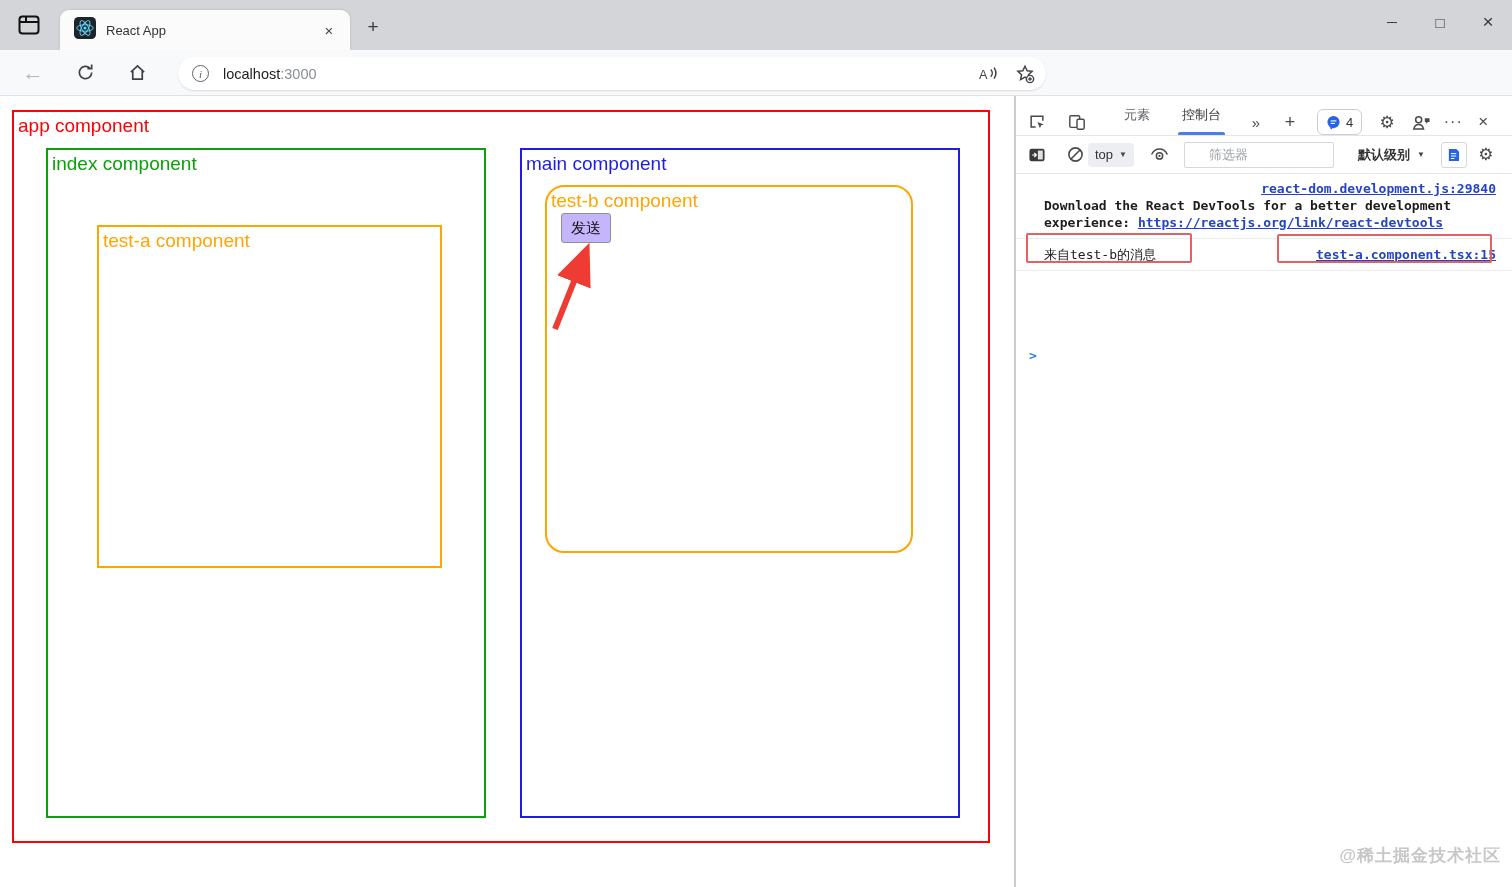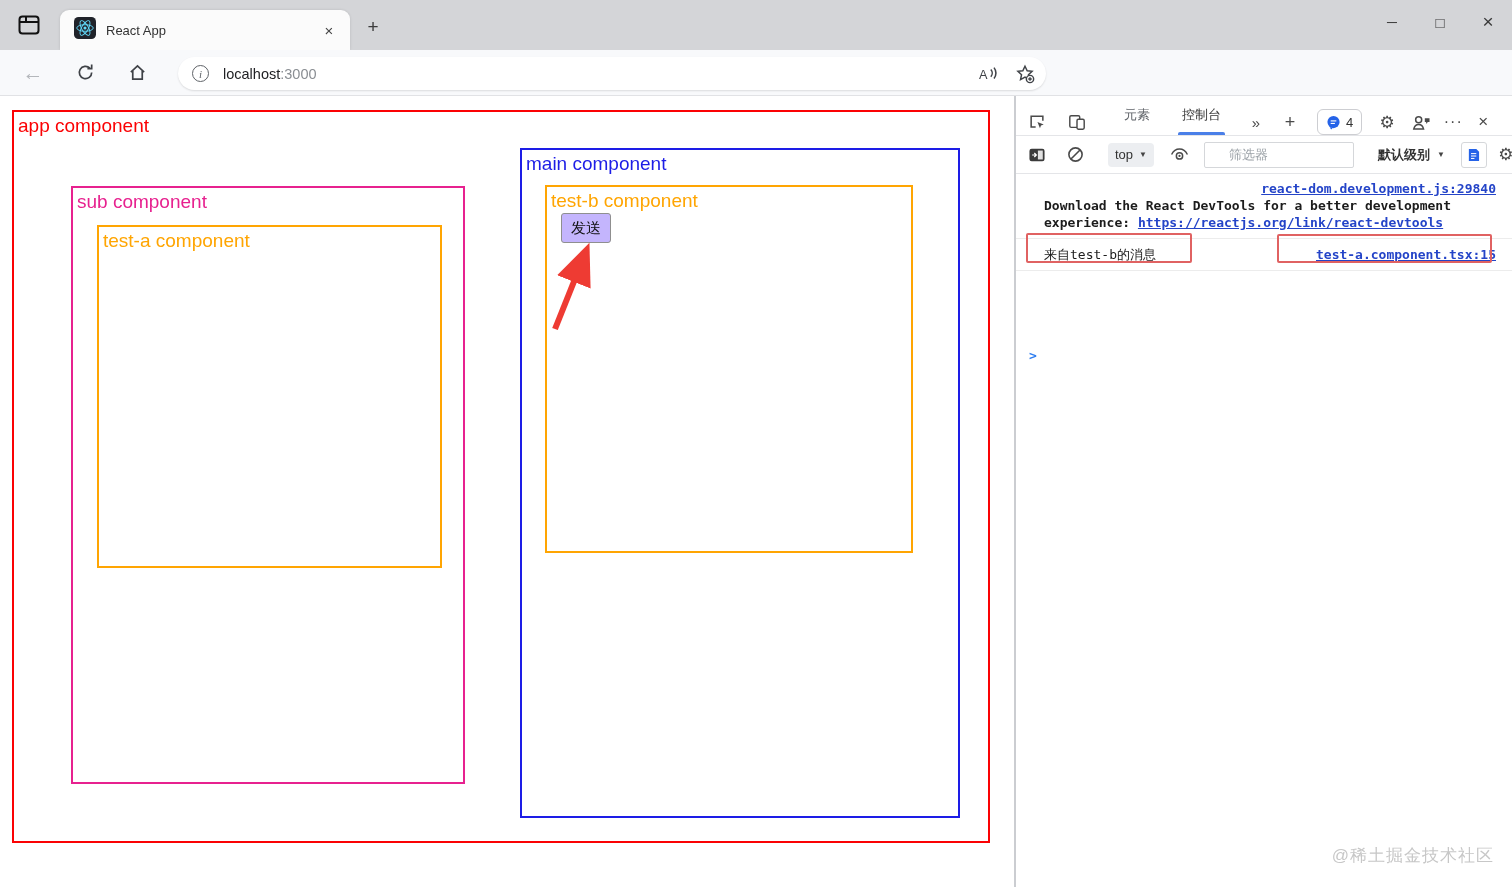--- a/index.html
+++ b/index.html
@@ -67,21 +67,21 @@
   .src-line { text-align:right; }
   .c-link { color:#2444c8; text-decoration:underline; }
   .c-entry2 { position:relative; height:32px; border-bottom:1px solid #ececec; line-height:32px; padding:0 16px 0 28px; color:#1c1c1c; }
   .c-entry2 .src { float:right; font-weight:bold; }
   .prompt { position:absolute; left:13px; top:252px; color:#2e7df0; font-weight:bold; font-size:13px; font-family:"DejaVu Sans Mono",monospace; }
 
   .annotation { position:absolute; border:2px solid; border-radius:2px; pointer-events:none; }
   .ann-left { left:10px; top:137px; width:166px; height:30px; }
   .ann-right { left:261px; top:138px; width:215px; height:29px; }
 
-  .watermark { position:absolute; right:18px; bottom:20px; font-size:17px; color:#c7c7c7; letter-spacing:1px; }
+  .watermark { position:absolute; right:11px; bottom:20px; font-size:17px; color:#c7c7c7; letter-spacing:1px;font-weight:bold; }
 </style>
 </head>
 <body>
 
 <div class="window">
 
   <div class="titlebar">
     <div class="workspaces-btn">
       <svg width="22" height="20" viewBox="0 0 22 20" fill="none" stroke="#111" stroke-width="2">
           <rect x="1.5" y="1.5" width="19" height="17" rx="3"></rect>
@@ -189,30 +189,30 @@
       <span class="avatar"></span>
       <span class="b-icon dots">···</span>
       <span class="bing-btn">b</span>
     </div>
   </div>
 
   <div class="page">
     <div class="comp-box" style="left: 12px; top: 14px; width: 978px; height: 733px; border-color: rgb(251, 2, 4); color: rgb(251, 2, 4);">
       <span class="comp-label">app component</span>
     </div>
-    <div class="comp-box" style="left: 71px; top: 90px; width: 394px; height: 598px; border-color: rgb(231, 33, 143); color: rgb(231, 33, 143);">
-      <span class="comp-label">sub component</span>
+    <div class="comp-box" style="left: 46px; top: 52px; width: 440px; height: 670px; border-color: rgb(12, 160, 12); color: rgb(12, 160, 12);">
+      <span class="comp-label">index component</span>
     </div>
     <div class="comp-box" style="left: 97px; top: 129px; width: 345px; height: 343px; border-color: rgb(255, 165, 2); color: rgb(255, 165, 2);">
       <span class="comp-label">test-a component</span>
     </div>
     <div class="comp-box" style="left: 520px; top: 52px; width: 440px; height: 670px; border-color: rgb(29, 29, 230); color: rgb(29, 29, 230);">
       <span class="comp-label">main component</span>
     </div>
-    <div class="comp-box" style="left: 545px; top: 89px; width: 368px; height: 368px; border-color: rgb(255, 165, 2); color: rgb(255, 165, 2);">
+    <div class="comp-box" style="left: 545px; top: 89px; width: 368px; height: 368px; border-color: rgb(255, 165, 2); color: rgb(255, 165, 2); border-radius: 19px;">
       <span class="comp-label">test-b component</span>
     </div>
     <button class="send-btn">发送</button>
     <svg class="arrow-svg" width="70" height="110" viewBox="0 0 70 110">
       <defs>
         <marker id="ah" markerWidth="8" markerHeight="8" refX="5" refY="3" orient="auto">
           <polygon points="0,0 7,3 0,6" fill="#ee3b33"></polygon>
         </marker>
       </defs>
       <line x1="15" y1="93" x2="45" y2="18" stroke="#ee3b33" stroke-width="6" marker-end="url(#ah)"></line>
@@ -272,21 +272,21 @@
             <rect x="11" y="4" width="5.5" height="10" fill="#fff" opacity=".85"></rect>
             <path d="M4.5 9h4M7 6.8 9.2 9 7 11.2" stroke="#fff" stroke-width="1.4" fill="none"></path>
           </svg>
       </span>
       <span class="dt-icon" style="margin-left:12px;">
         <svg width="17" height="17" viewBox="0 0 18 18" fill="none" stroke="#4a4a4a" stroke-width="1.7">
             <circle cx="9" cy="9" r="7"></circle>
             <line x1="4.2" y1="13.8" x2="13.8" y2="4.2"></line>
           </svg>
       </span>
-      <span class="ctx-dropdown" style="margin-left:20px;">
+      <span class="ctx-dropdown" style="margin-left:0;">
         <span>top</span>
           <span class="caret">▼</span>
       </span>
       <span class="dt-icon" style="margin-left:12px;">
         <svg width="19" height="13" viewBox="0 0 20 14" fill="none" stroke="#4a4a4a" stroke-width="1.6">
             <path d="M1.5 7C3.5 3 6.5 1.2 10 1.2S16.5 3 18.5 7"></path>
             <circle cx="10" cy="8.5" r="3.4"></circle>
             <circle cx="10" cy="8.5" r="1.2" fill="#4a4a4a" stroke="none"></circle>
           </svg>
       </span>

